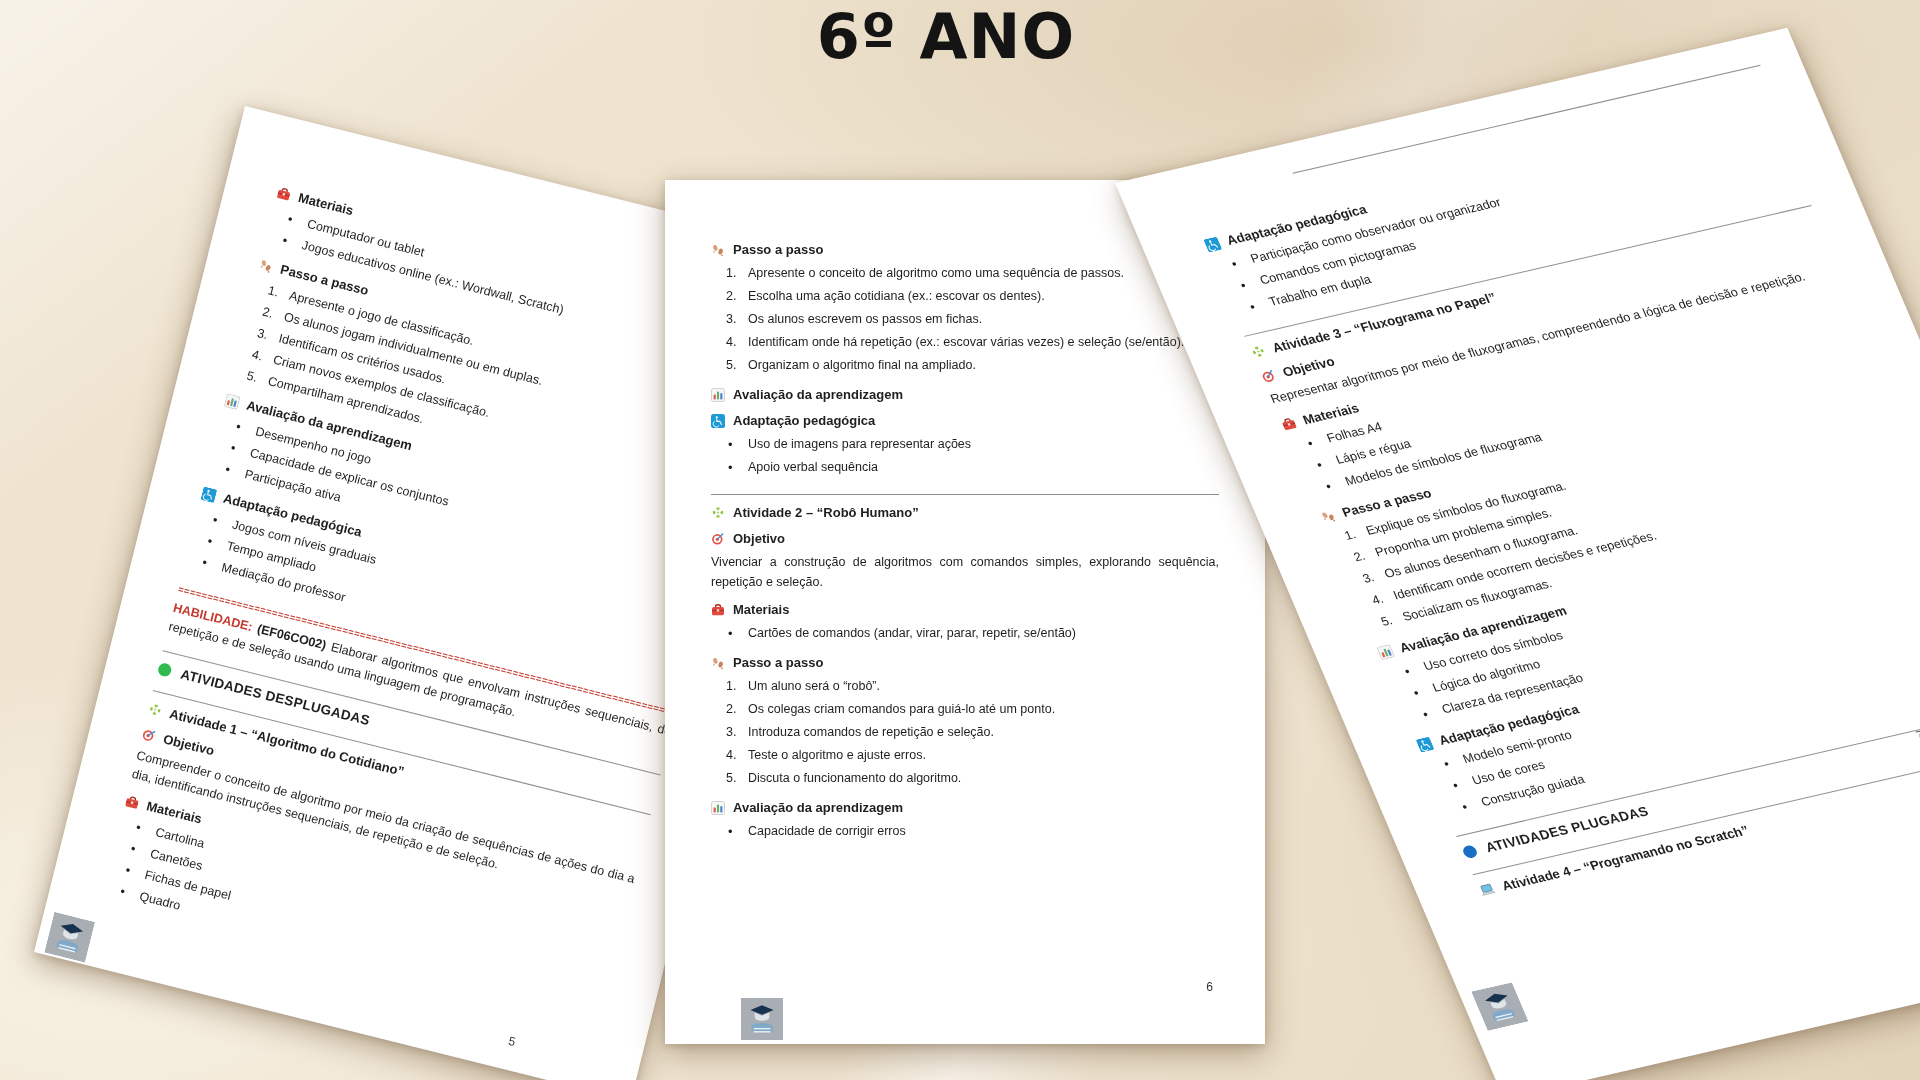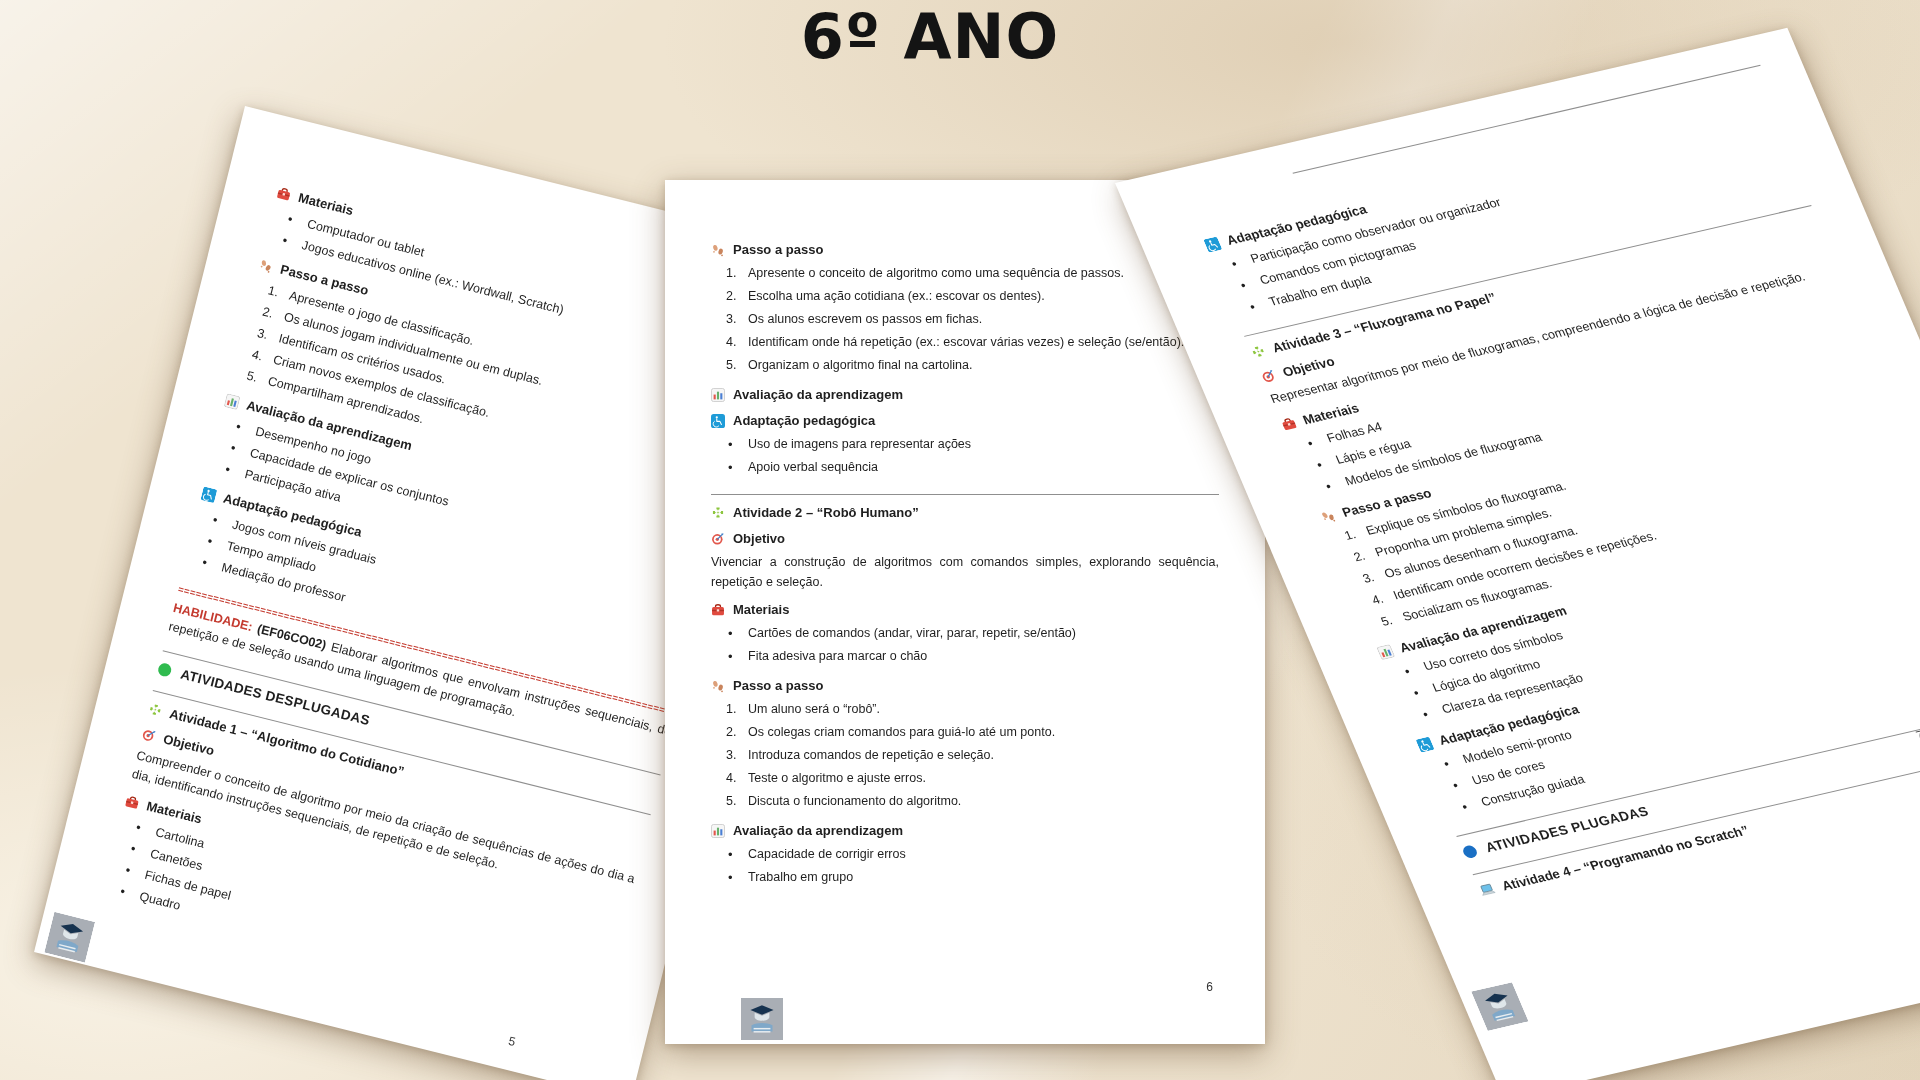--- a/index.html
+++ b/index.html
@@ -9,21 +9,21 @@
     background:
       linear-gradient(142deg, rgba(255,255,255,.55) 0%, rgba(255,255,255,0) 20%),
       radial-gradient(1100px 430px at 70% 4%, rgba(205,182,148,.45), rgba(205,182,148,0) 62%),
       linear-gradient(115deg, rgba(255,255,255,0) 55%, rgba(255,255,255,.5) 60%, rgba(255,255,255,0) 66%),
       radial-gradient(900px 520px at 6% 88%, rgba(255,252,244,.6), rgba(255,252,244,0) 55%),
       radial-gradient(1000px 640px at 96% 72%, rgba(214,196,166,.45), rgba(214,196,166,0) 60%),
       linear-gradient(300deg, rgba(208,188,156,.35) 0%, rgba(208,188,156,0) 38%),
       #efe4d0;
   }
   .title{
-    position:absolute;left:0;top:40;width:1860px;text-align:center;
+    position:absolute;left:16px;top:40;width:1860px;text-align:center;
     font-family:"DejaVu Sans","Liberation Sans",sans-serif;
     font-size:62px;font-weight:bold;letter-spacing:1px;color:#141414;z-index:5;
   }
   .page{
     position:absolute;background:#fff;color:#1f1f1f;
     box-shadow:0 10px 30px rgba(110,85,55,.45), 0 2px 8px rgba(110,85,55,.28);
     box-sizing:border-box;
   }
   .p5{left:245px;top:106px;width:615px;height:872px;transform:rotate(14deg);transform-origin:0 0;z-index:1;padding:58px 50px 0 52px;}
   .p6{left:665px;top:180px;width:600px;height:864px;z-index:2;padding:52px 46px 0 46px;}
@@ -199,21 +199,21 @@
     <svg class="ic">
         <use href="#sym-steps"></use>
       </svg>
     <span>Passo a passo</span>
   </div>
   <div class="ol">
     <div class="li">Apresente o conceito de algoritmo como uma sequência de passos.</div>
     <div class="li">Escolha uma ação cotidiana (ex.: escovar os dentes).</div>
     <div class="li">Os alunos escrevem os passos em fichas.</div>
     <div class="li">Identificam onde há repetição (ex.: escovar várias vezes) e seleção (se/então).</div>
-    <div class="li">Organizam o algoritmo final na cartolina.</div>
+    <div class="li">Organizam o algoritmo final na ampliado.</div>
   </div>
   <div class="h">
     <svg class="ic">
         <use href="#sym-chart"></use>
       </svg>
     <span>Avaliação da aprendizagem</span>
   </div>
   <div class="h">
     <svg class="ic">
         <use href="#sym-access"></use>
@@ -239,21 +239,20 @@
   </div>
   <div class="para">Vivenciar a construção de algoritmos com comandos simples, explorando sequência, repetição e seleção.</div>
   <div class="h">
     <svg class="ic">
         <use href="#sym-toolbox"></use>
       </svg>
     <span>Materiais</span>
   </div>
   <div class="ul">
     <div class="li">Cartões de comandos (andar, virar, parar, repetir, se/então)</div>
-    <div class="li">Fita adesiva para marcar o chão</div>
   </div>
   <div class="h">
     <svg class="ic">
         <use href="#sym-steps"></use>
       </svg>
     <span>Passo a passo</span>
   </div>
   <div class="ol">
     <div class="li">Um aluno será o “robô”.</div>
     <div class="li">Os colegas criam comandos para guiá-lo até um ponto.</div>
@@ -262,21 +261,20 @@
     <div class="li">Discuta o funcionamento do algoritmo.</div>
   </div>
   <div class="h">
     <svg class="ic">
         <use href="#sym-chart"></use>
       </svg>
     <span>Avaliação da aprendizagem</span>
   </div>
   <div class="ul">
     <div class="li">Capacidade de corrigir erros</div>
-    <div class="li">Trabalho em grupo</div>
   </div>
   <svg class="logo" style="left:76px;top:818px">
       <use href="#sym-logo"></use>
     </svg>
   <div class="pgnum" style="right:52px;top:800px">6</div>
 </div>
 
 <div class="page p7">
   <div class="toprule"></div>
   <div class="h">

